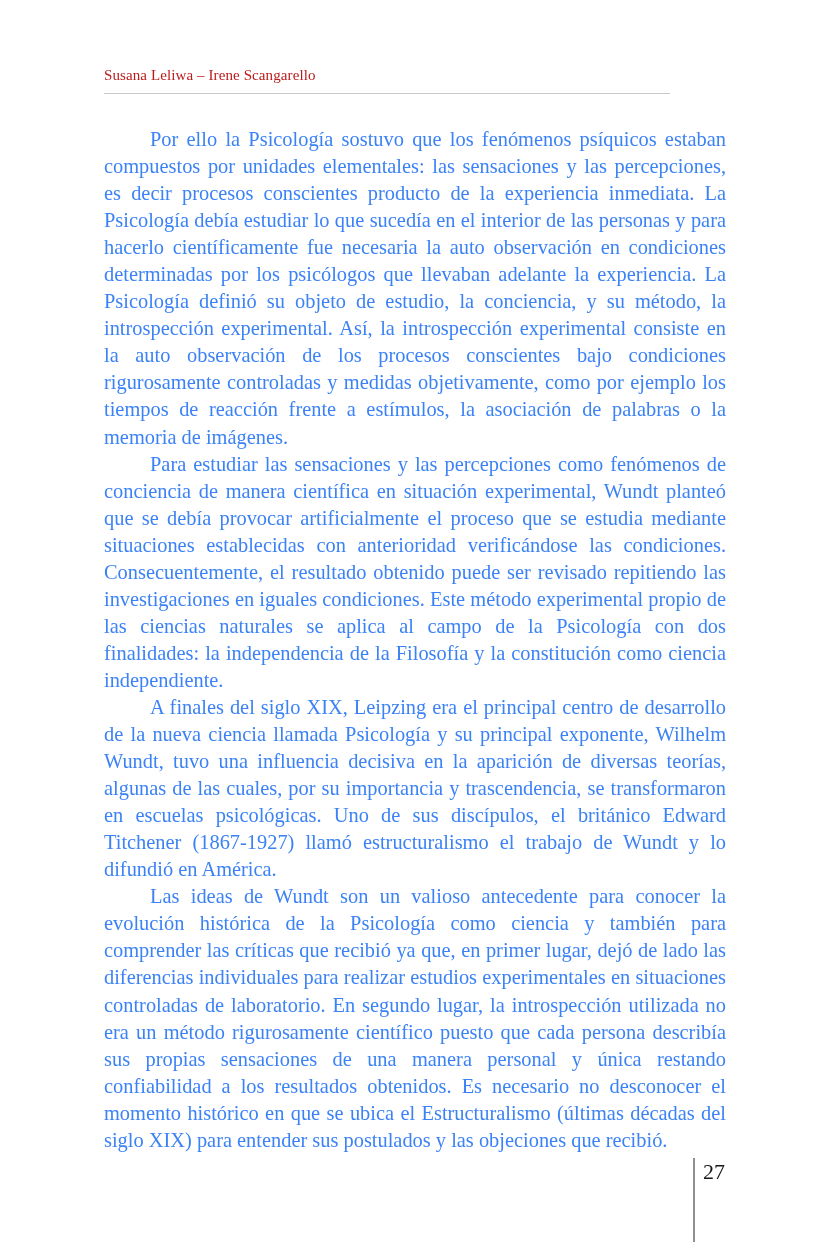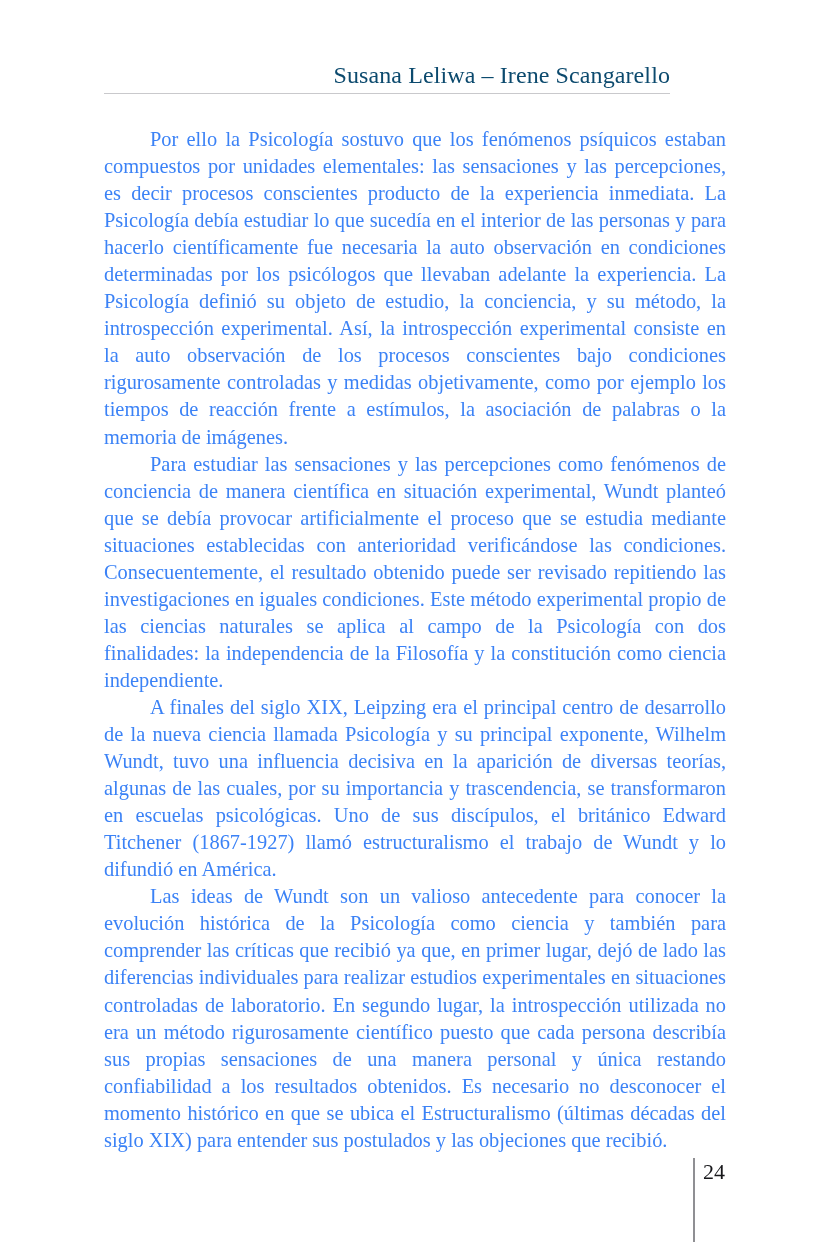--- a/index.html
+++ b/index.html
@@ -17,25 +17,25 @@
     font-family: "Liberation Serif", "DejaVu Serif", serif;
     color: #1a1a1a;
   }
 
   
   .running-head {
     position: absolute;
     left: 104px;
     top: 62px;
     width: 566px;
-    text-align: right;
-    font-size: 24px;
+    text-align: left;
+    font-size: 15px;
     line-height: 26px;
     letter-spacing: 0.1px;
-    color: #0c4a6e;
+    color: #b91c1c;
     white-space: nowrap;
   }
 
   .head-rule {
     position: absolute;
     left: 104px;
     top: 93px;
     width: 566px;
     height: 1px;
     background: #c9c9cc;
@@ -91,15 +91,15 @@
 
   <div class="text-column">
     <p class="para">Por ello la Psicología sostuvo que los fenómenos psíquicos estaban compuestos por unidades elementales: las sensaciones y las percepciones, es decir procesos conscientes producto de la experiencia inmediata. La Psicología debía estudiar lo que sucedía en el interior de las personas y para hacerlo científicamente fue necesaria la auto observación en condiciones determinadas por los psicólogos que llevaban adelante la experiencia. La Psicología definió su objeto de estudio, la conciencia, y su método, la introspección experimental. Así, la introspección experimental consiste en la auto observación de los procesos conscientes bajo condiciones rigurosamente controladas y medidas objetivamente, como por ejemplo los tiempos de reacción frente a estímulos, la asociación de palabras o la memoria de imágenes.</p>
     <p class="para">Para estudiar las sensaciones y las percepciones como fenómenos de conciencia de manera científica en situación experimental, Wundt planteó que se debía provocar artificialmente el proceso que se estudia mediante situaciones establecidas con anterioridad verificándose las condiciones. Consecuentemente, el resultado obtenido puede ser revisado repitiendo las investigaciones en iguales condiciones. Este método experimental propio de las ciencias naturales se aplica al campo de la Psicología con dos finalidades: la independencia de la Filosofía y la constitución como ciencia independiente.</p>
     <p class="para">A finales del siglo XIX, Leipzing era el principal centro de desarrollo de la nueva ciencia llamada Psicología y su principal exponente, Wilhelm Wundt, tuvo una influencia decisiva en la aparición de diversas teorías, algunas de las cuales, por su importancia y trascendencia, se transformaron en escuelas psicológicas. Uno de sus discípulos, el británico Edward Titchener (1867-1927) llamó estructuralismo el trabajo de Wundt y lo difundió en América.</p>
     <p class="para">Las ideas de Wundt son un valioso antecedente para conocer la evolución histórica de la Psicología como ciencia y también para comprender las críticas que recibió ya que, en primer lugar, dejó de lado las diferencias individuales para realizar estudios experimentales en situaciones controladas de laboratorio. En segundo lugar, la introspección utilizada no era un método rigurosamente científico puesto que cada persona describía sus propias sensaciones de una manera personal y única restando confiabilidad a los resultados obtenidos. Es necesario no desconocer el momento histórico en que se ubica el Estructuralismo (últimas décadas del siglo XIX) para entender sus postulados y las objeciones que recibió.</p>
   </div>
 
   <div class="folio-rule"></div>
 
-  <div class="folio-number">24</div>
+  <div class="folio-number">27</div>
 
 </div>
 
 </body></html>

